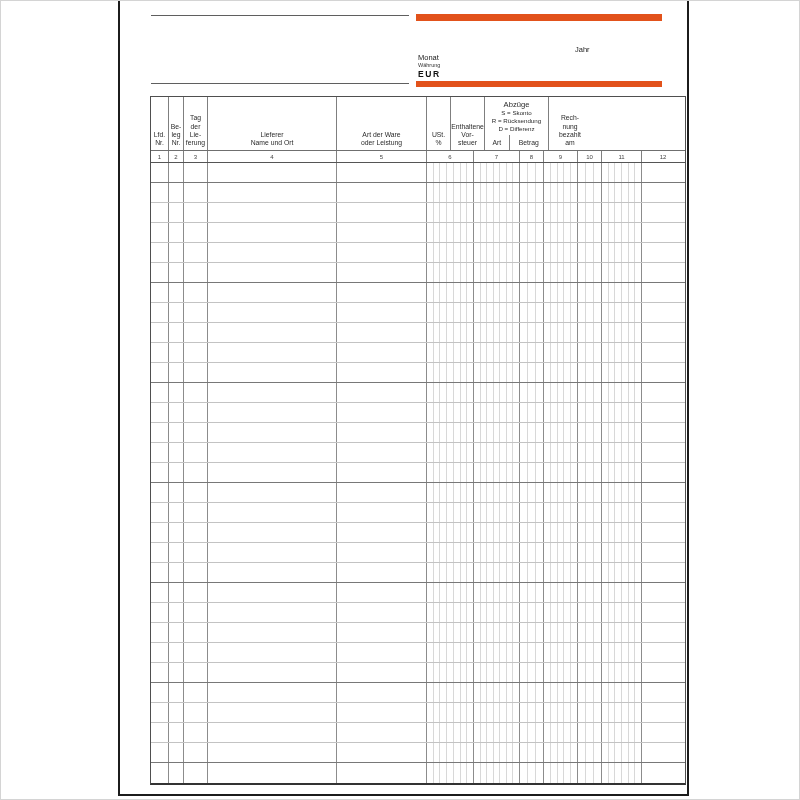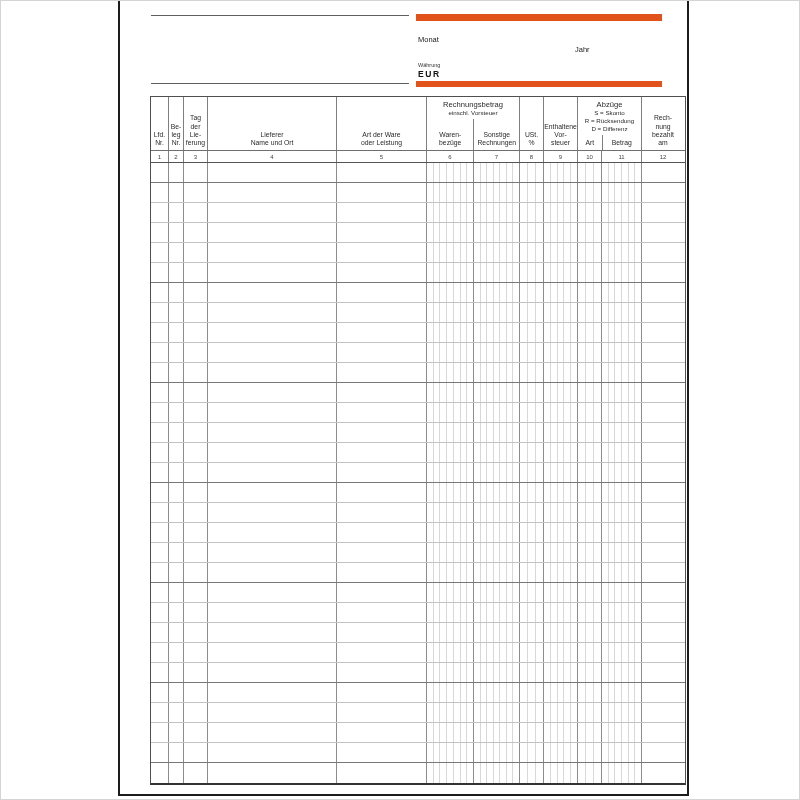--- a/index.html
+++ b/index.html
@@ -33,21 +33,21 @@
 
   .bar { position:absolute; left:415px; width:246px; background:#e2521b; }
   .bar-top { top:13px; height:7px; }
   .bar-bottom { top:80px; height:6px; }
 
   .title {
     position:absolute; left:416px; top:22px;
     font-size:18px; font-weight:bold; letter-spacing:-0.3px;
     white-space:nowrap; color:#111;
   }
-  .monat { position:absolute; left:417px; top:34px; font-size:7.5px; color:#222; }
+  .monat { position:absolute; left:417px; top:52px; font-size:7.5px; color:#222; }
   .jahr  { position:absolute; left:574px; top:44px; font-size:7.5px; color:#222; }
   .waehrung { position:absolute; left:417px; top:61px; font-size:5.5px; color:#333; }
   .eur { position:absolute; left:417px; top:67.5px; font-size:8.5px; font-weight:bold; letter-spacing:1.6px; color:#111; }
 
   
   .ledger {
     position:absolute; left:149px; top:95px; width:536px;
     border:1px solid #4f4f4f;
     border-left-width:1.5px;
     border-bottom:2.5px solid #333;
@@ -127,34 +127,20 @@
 ferung</div>
           </div>
           <div class="th" style="width: 129px;">
             <div class="th-label">Lieferer
 Name und Ort</div>
           </div>
           <div class="th" style="width: 90px;">
             <div class="th-label">Art der Ware
 oder Leistung</div>
           </div>
-          <div class="th-group" style="width: 93px;">
-            <div class="group-title">Rechnungsbetrag</div>
-            <div class="group-sub">einschl. Vorsteuer</div>
-            <div class="group-split">
-              <div class="sub" style="width: 47px;">
-                <div class="th-label">Waren-
-bezüge</div>
-              </div>
-              <div class="sub" style="width: 46px;">
-                <div class="th-label">Sonstige
-Rechnungen</div>
-              </div>
-            </div>
-          </div>
           <div class="th" style="width: 24px;">
             <div class="th-label">USt.
 %</div>
           </div>
           <div class="th" style="width: 34px;">
             <div class="th-label">Enthaltene
 Vor-
 steuer</div>
           </div>
           <div class="th-group" style="width: 64px; justify-content: flex-end;">

